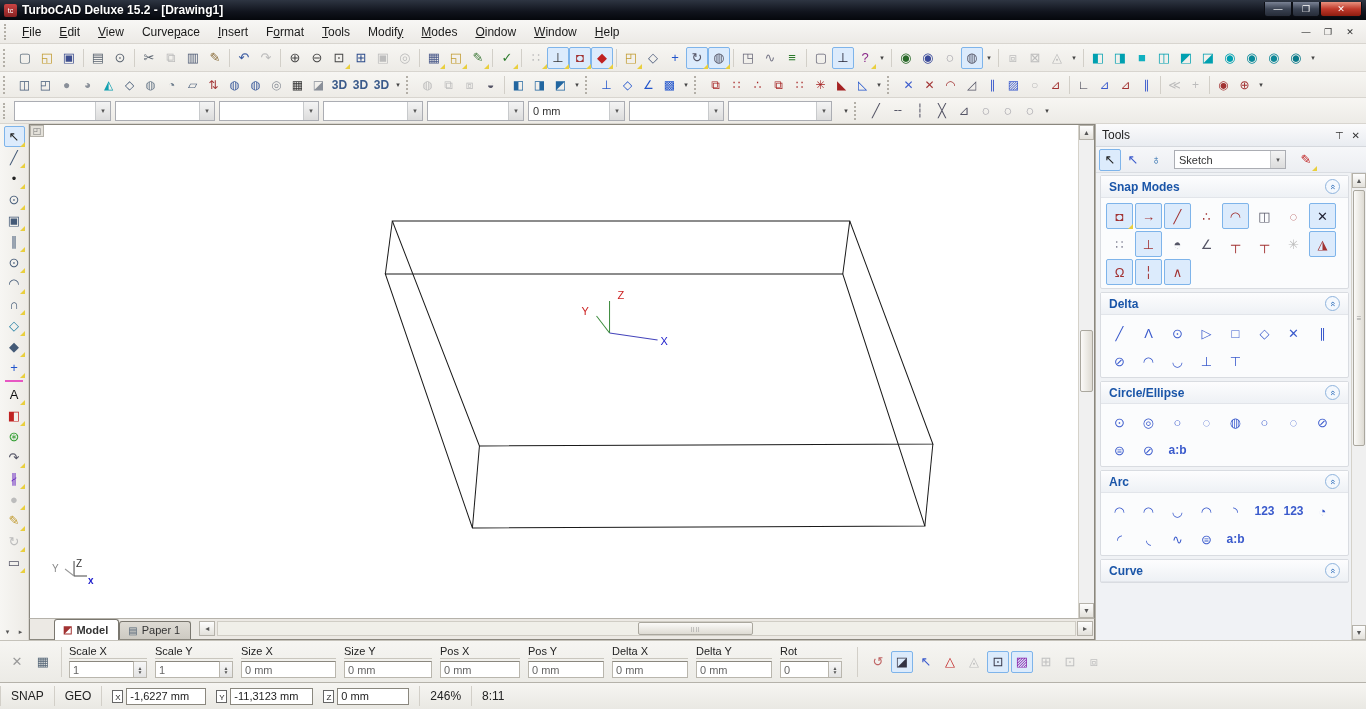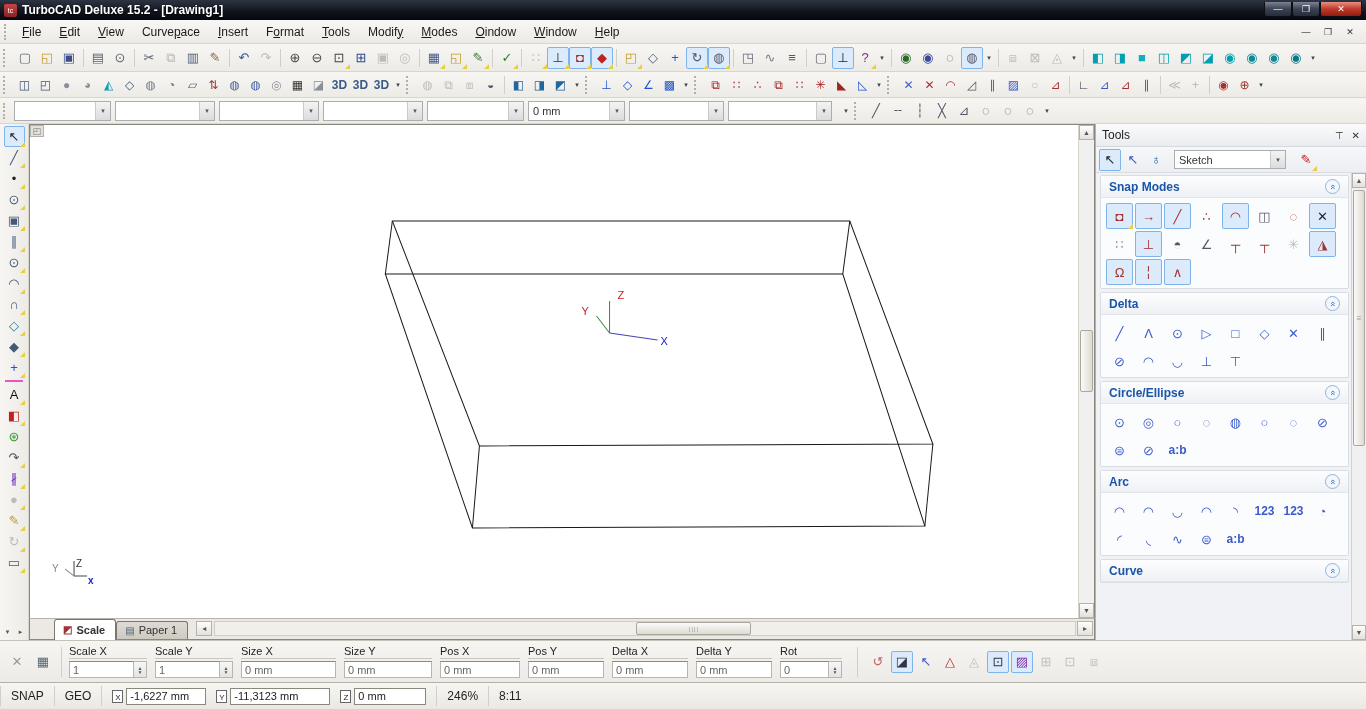--- a/index.html
+++ b/index.html
@@ -107,21 +107,21 @@
   .spinbtn::before { content:"▲"; } .spinbtn::after { content:"▼"; }
   .ifield.spin .spinbtn { display:flex; }
   .insicons { display:flex; gap:2px; margin-left:2px; }
 
   
   .statusbar { height:27px; background:linear-gradient(#f6f5f2,#e9e8e3); border-top:1px solid #b5b2aa; display:flex; align-items:center; font-size:12px; color:#222; flex:0 0 auto; }
   .sprompt { flex:1; padding-left:8px; }
   .scell { padding:0 10px; border-left:1px solid #d2cfc8; height:20px; display:flex; align-items:center; gap:4px; }
   .axb { width:11px; height:13px; border:1px solid #666; background:#fff; font-size:8px; color:#222; display:flex; align-items:flex-end; justify-content:center; }
   .sfield { width:80px; height:17px; border:1px solid #8a877e; background:#fff; display:flex; align-items:center; padding:0 3px; font-size:11px; color:#222; }
-  .sfield.wide { width:100px; } .sfield.mid { width:72px; }
+  .sfield.wide { width:83px; } .sfield.mid { width:72px; }
 </style>
 </head>
 <body>
 
 <div class="app">
 
   <div class="titlebar">
     <div class="appicon">tc</div>
     <div class="tbtitle">TurboCAD Deluxe 15.2 - [Drawing1]</div>
     <div class="wincontrols">
@@ -964,21 +964,21 @@
               <div class="vthumb"></div>
             </div>
           <div class="sbtn">▼</div>
         </div>
       </div>
 
       <div class="tabrow">
         <div class="tabspacer"></div>
         <div class="tab active">
           <span class="tabicon" style="color:#a23333;">◩</span>
-          <span>Scale</span>
+          <span>Model</span>
         </div>
         <div class="tab">
           <span class="tabicon" style="color:#556677;">▤</span>
           <span>Paper 1</span>
         </div>
         <div class="sbtn hleft"></div>
         <div class="htrack">
           <div class="hthumb"></div>
         </div>
         <div class="sbtn hright"></div>

